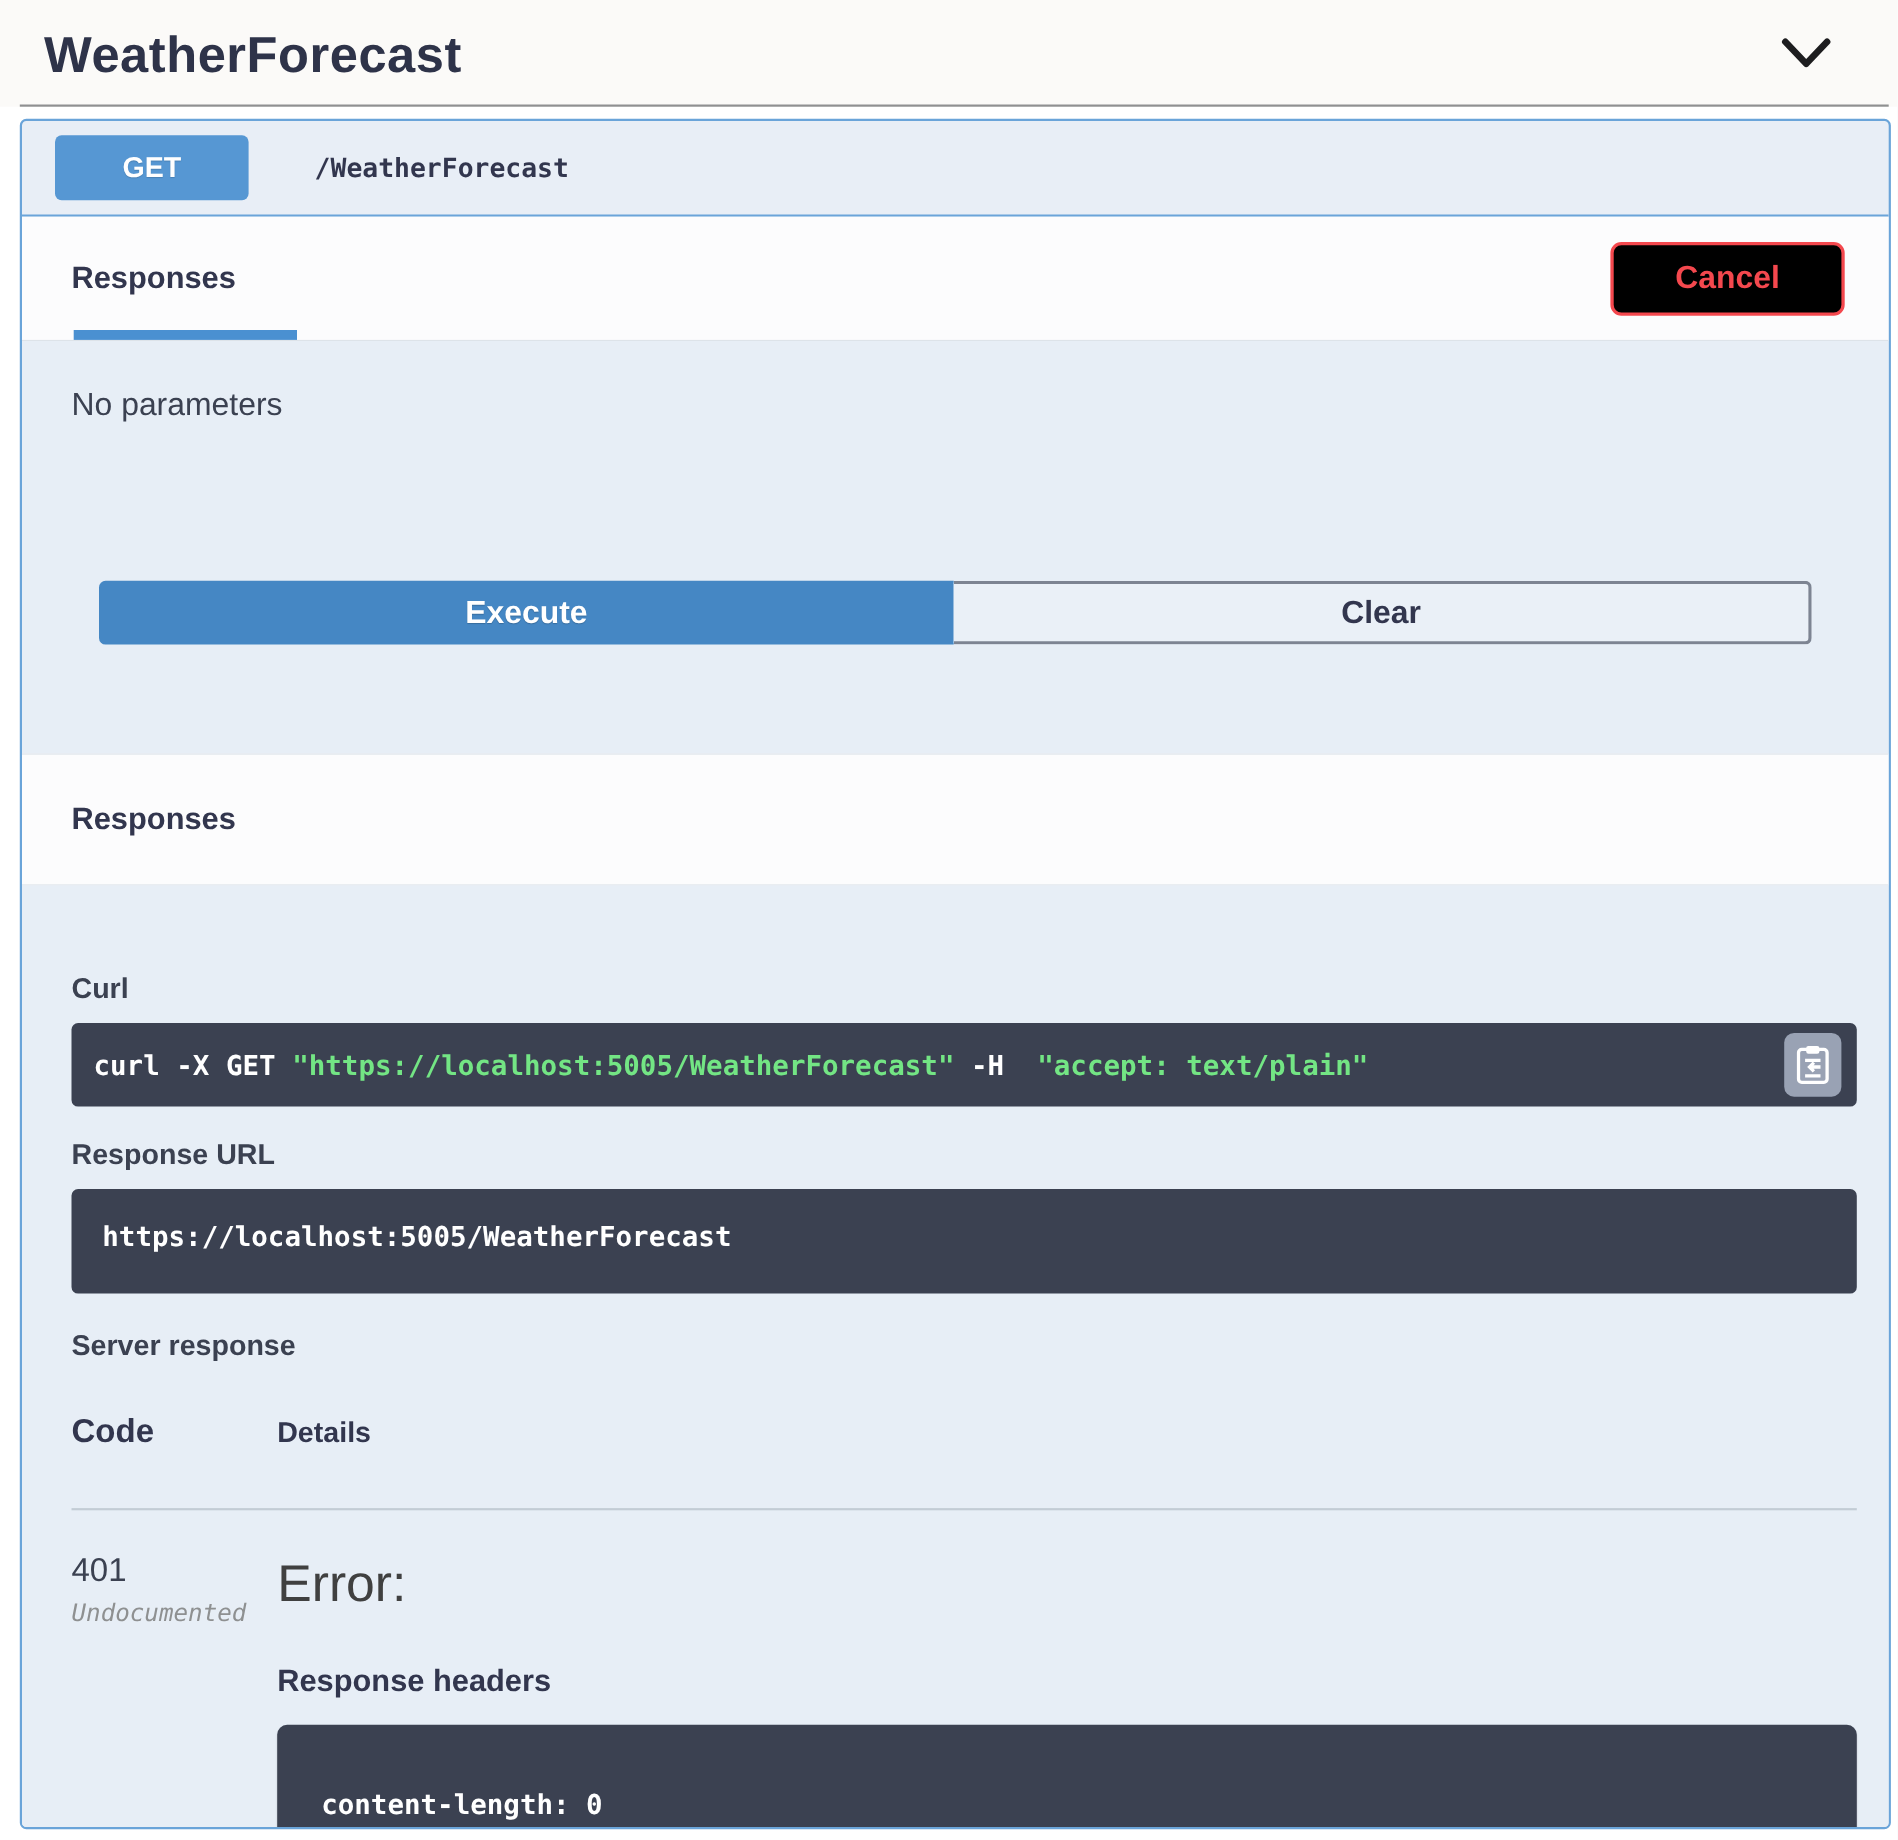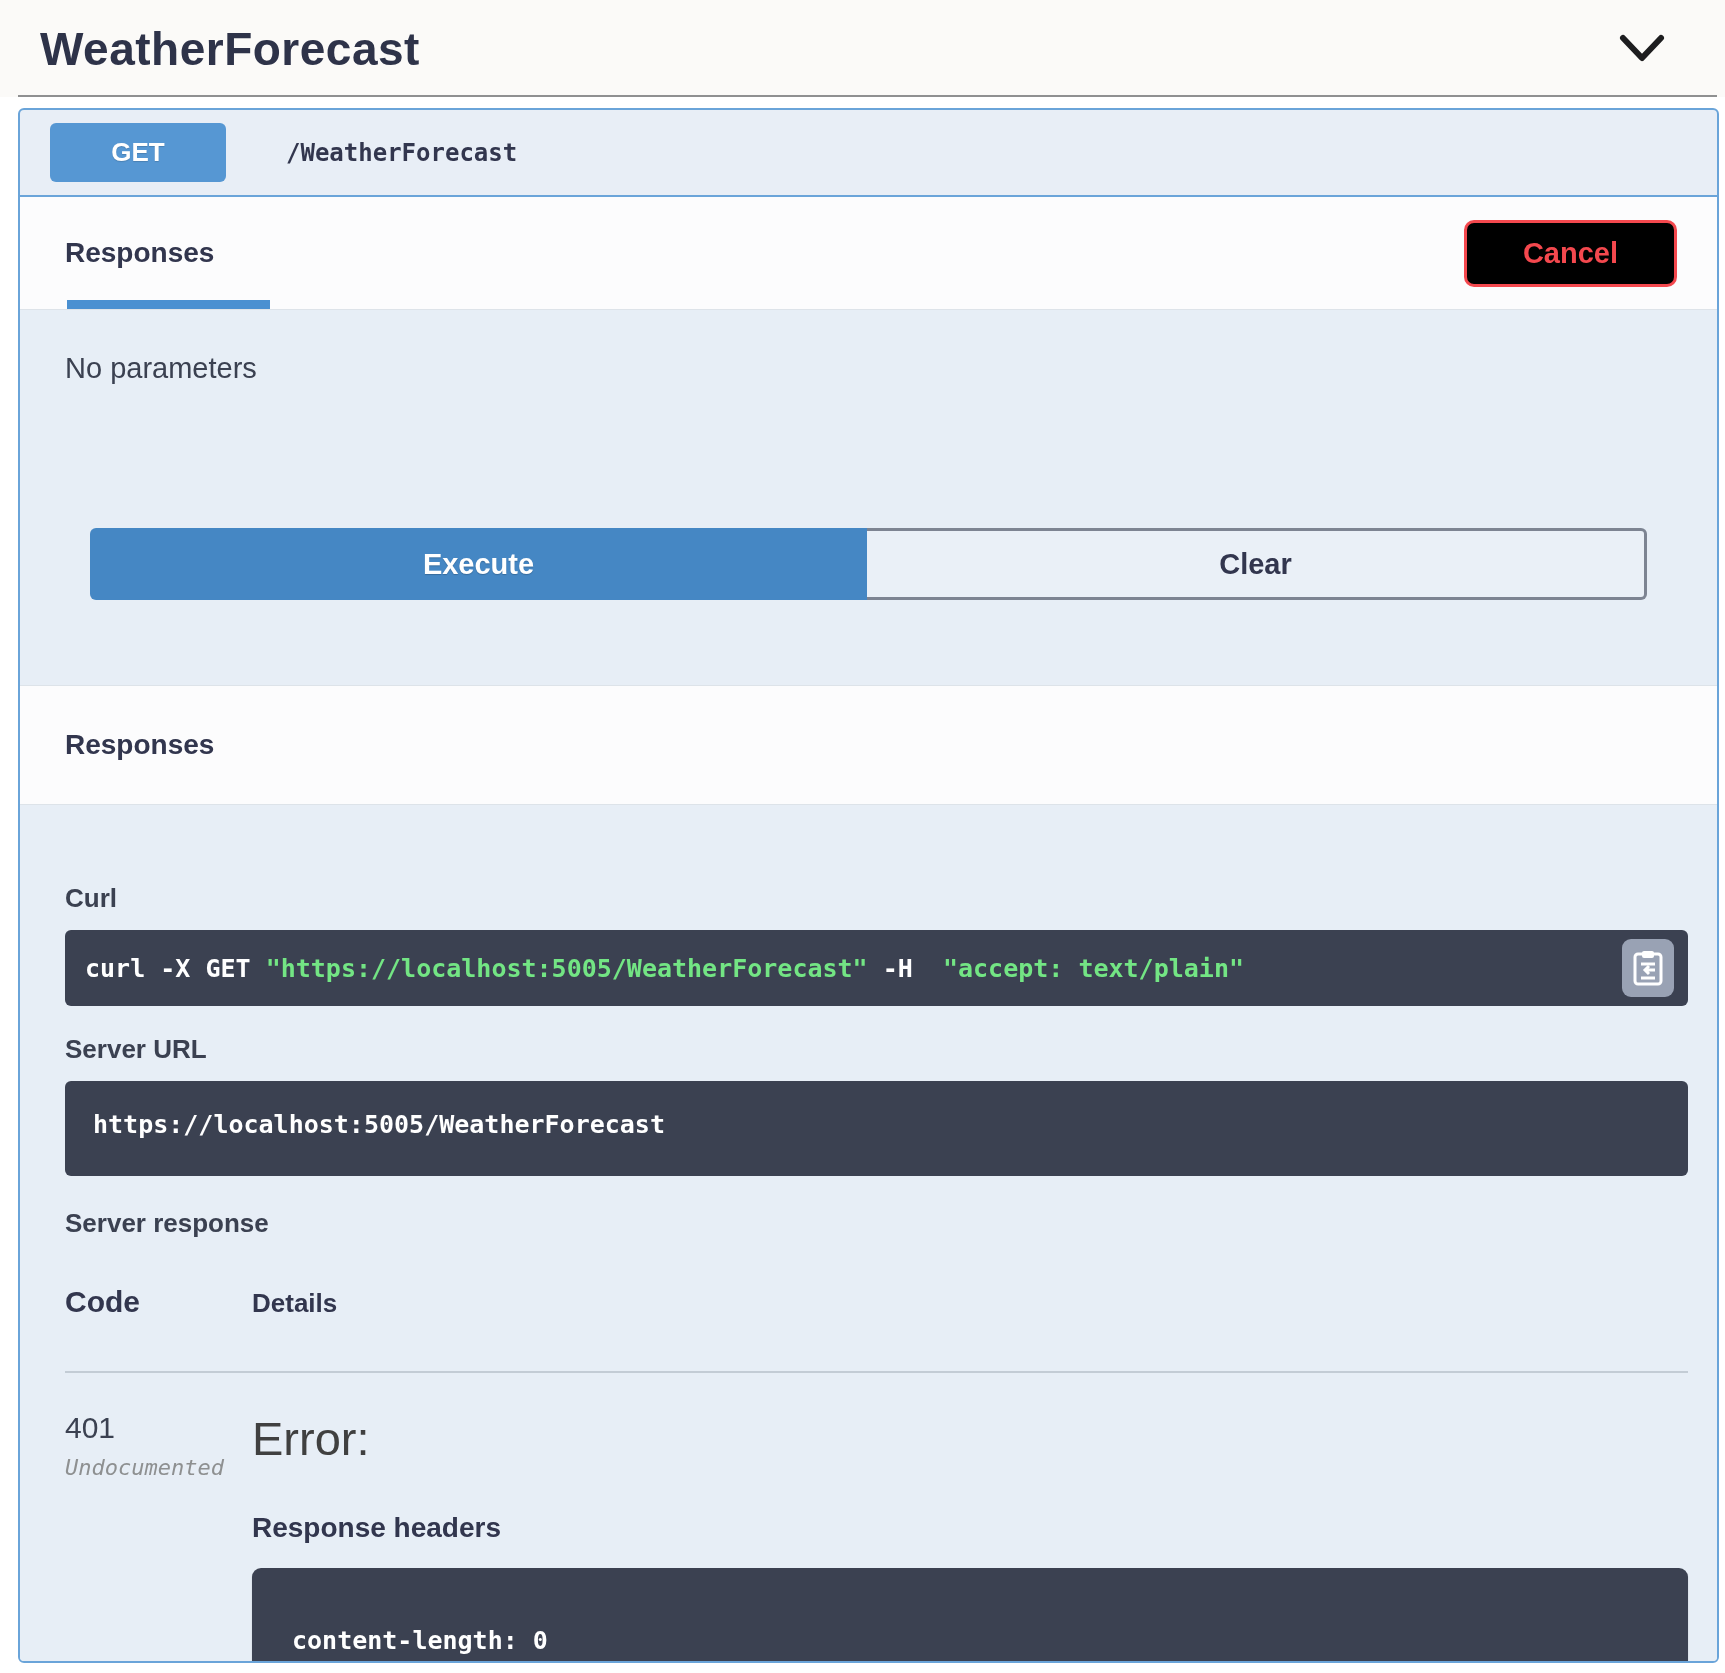--- a/index.html
+++ b/index.html
@@ -85,21 +85,21 @@
   }
 
   
   .params-body {
     background: #e7eef6;
     height: 375px;
     padding: 42px 45px 0 45px;
   }
   .no-params { font-size: 29px; color: #3b4151; }
   .btn-bar {
-    display: flex; margin: 143px 25px 0 25px; height: 72px;
+    display: flex; margin: 143px 25px 0 25px; height: 58px;
   }
   .execute-button {
     flex: 1;
     background: #4587c4; color: #ffffff;
     font-size: 29px; font-weight: bold;
     border: none; border-radius: 6px 0 0 6px;
     cursor: pointer;
     font-family: "Liberation Sans", sans-serif;
     text-shadow: 0 1px 1px rgba(0,0,0,0.2);
   }
@@ -232,21 +232,21 @@
           <svg width="30" height="36" viewBox="0 0 30 36">
             <rect x="2" y="4" width="26" height="30" rx="3" fill="none" stroke="#ffffff" stroke-width="3"></rect>
             <rect x="9" y="1" width="12" height="7" rx="2" fill="#ffffff"></rect>
             <line x1="8" y1="14" x2="22" y2="14" stroke="#ffffff" stroke-width="3"></line>
             <path d="M22 20 L12 20 M16 16 L12 20 L16 24" fill="none" stroke="#ffffff" stroke-width="3"></path>
             <line x1="8" y1="28" x2="22" y2="28" stroke="#ffffff" stroke-width="3"></line>
           </svg>
         </button>
       </div>
 
-      <div class="block-label">Server URL</div>
+      <div class="block-label">Response URL</div>
       <div class="code-block url-block">
         <div class="code-line">https://localhost:5005/WeatherForecast</div>
       </div>
 
       <div class="block-label server-response-label">Server response</div>
 
       <div class="resp-table-head">
         <div class="col-code-head">Code</div>
         <div class="col-details-head">Details</div>
       </div>

